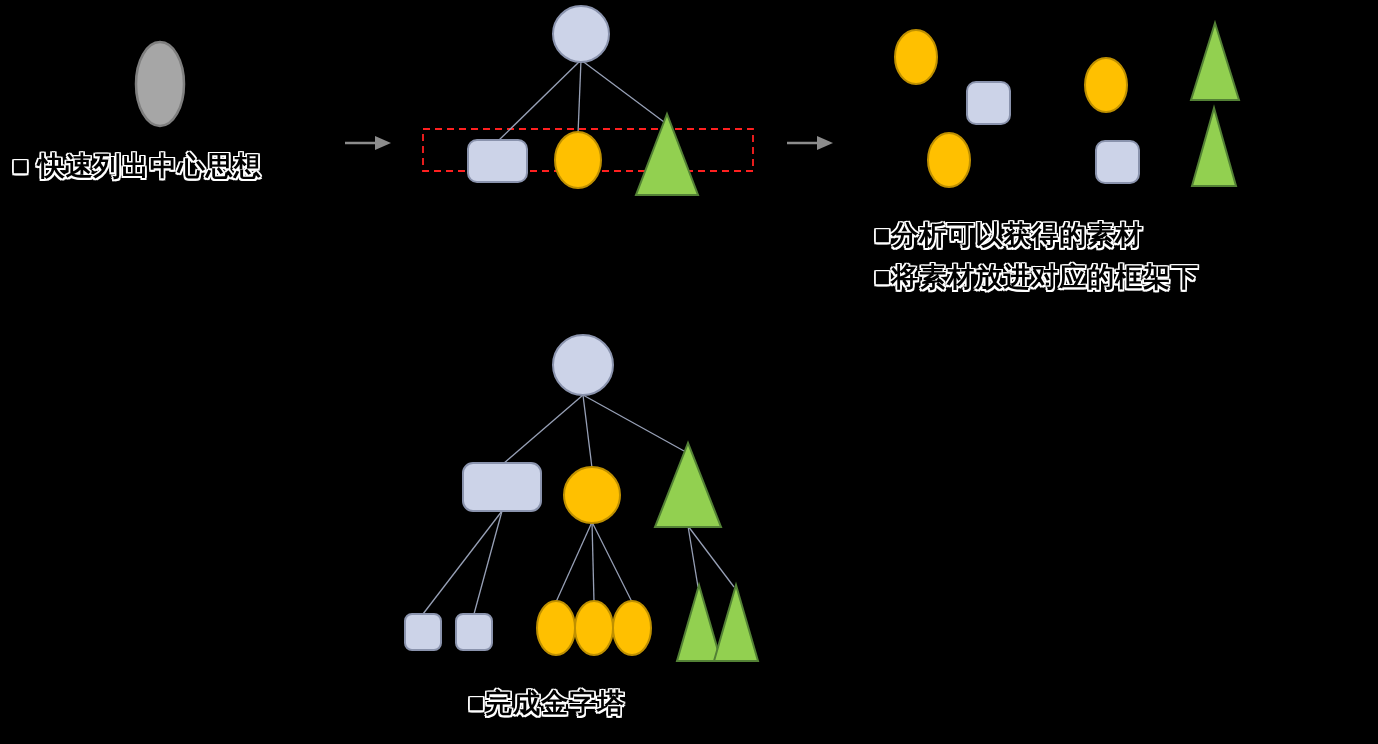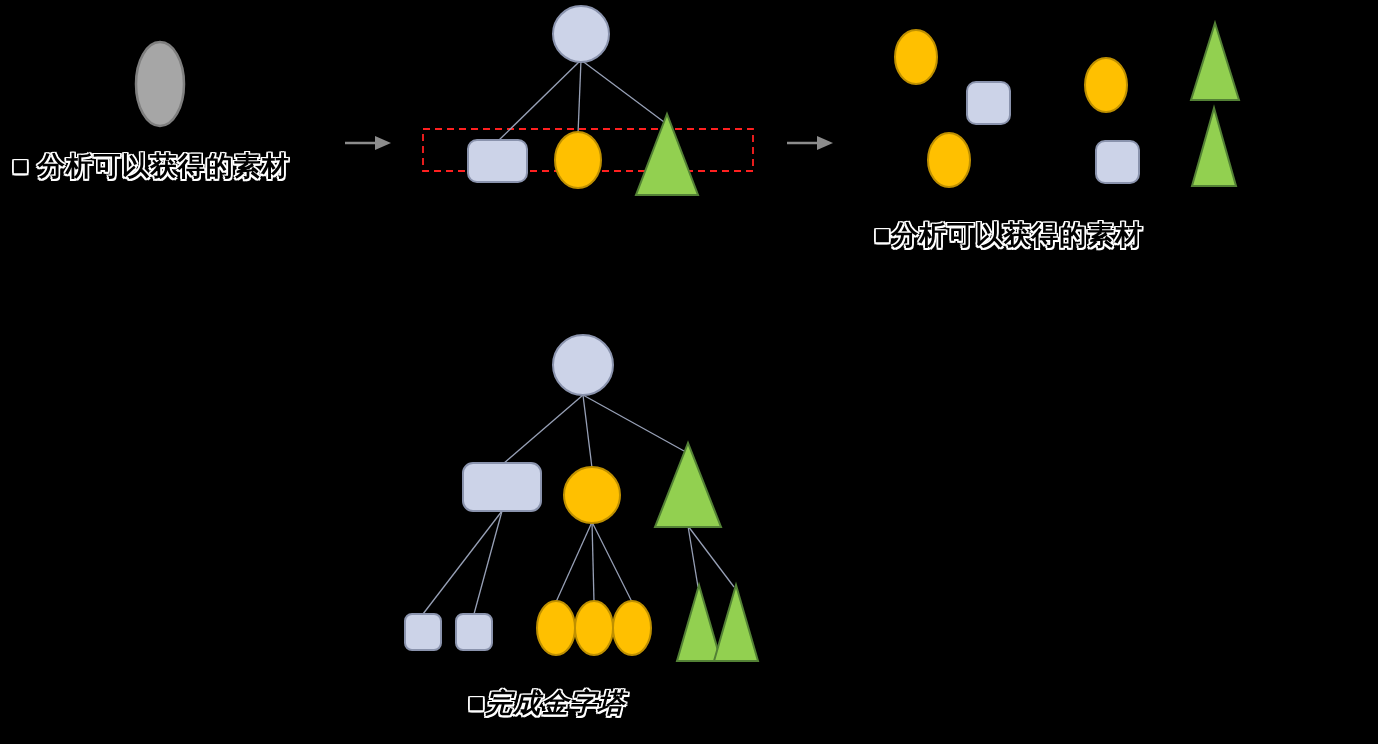--- a/index.html
+++ b/index.html
@@ -101,22 +101,23 @@
 
       <ellipse cx="556" cy="628" rx="19" ry="27" stroke-width="2" fill="#ffc000" stroke="#bf9000"></ellipse>
       <ellipse cx="594" cy="628" rx="19" ry="27" stroke-width="2" fill="#ffc000" stroke="#bf9000"></ellipse>
       <ellipse cx="632" cy="628" rx="19" ry="27" stroke-width="2" fill="#ffc000" stroke="#bf9000"></ellipse>
 
       <polygon points="699,585 677,661 721,661" stroke-width="2" fill="#92d050" stroke="#538135"></polygon>
       <polygon points="736,585 714,661 758,661" stroke-width="2" fill="#92d050" stroke="#538135"></polygon>
     </g>
   </svg>
 
-  <div class="label" style="left:12px; top:151px;">■ 分析可以获得的素材</div>
+  <div class="label" style="left:12px; top:151px;">■ 快速列出中心思想</div>
 
 
   <div class="multi-label" style="left:874px; top:220px;">
     <div class="label label-line">■分析可以获得的素材</div>
+    <div class="label label-line">■将素材放进对应的框架下</div>
   </div>
 
-  <div class="label" style="left:468px; top:688px;font-style:italic;">■完成金字塔</div>
+  <div class="label" style="left:468px; top:688px;">■完成金字塔</div>
 
 </div>
 
 </body></html>

